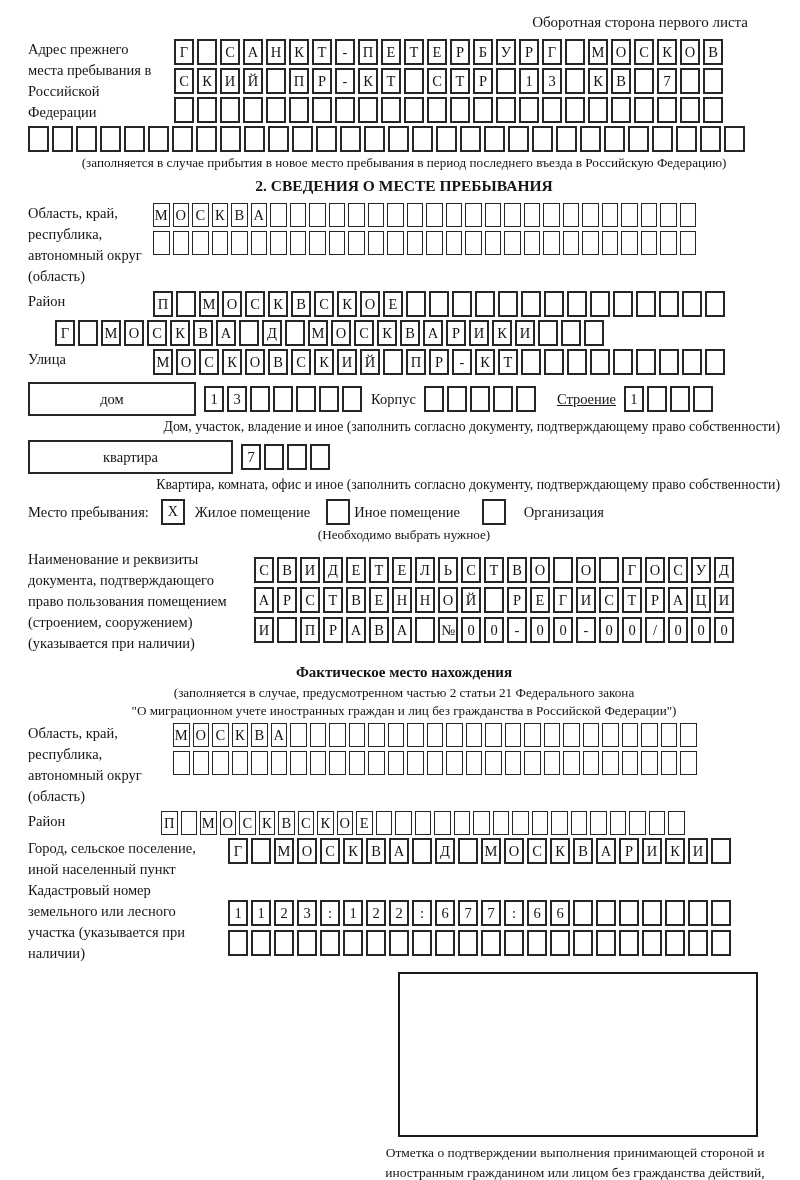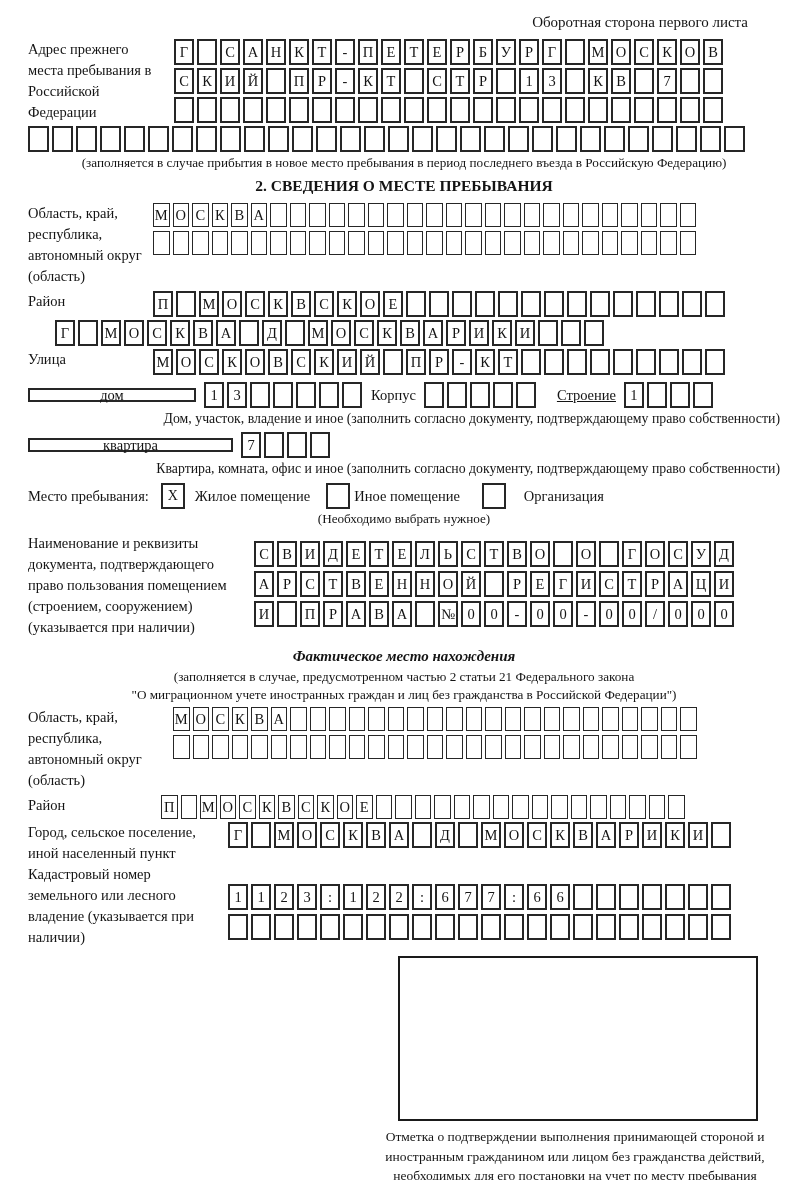--- a/index.html
+++ b/index.html
@@ -22,24 +22,24 @@
   .cells-sm .cell{ width:14.5px; margin-right:3px; border-width:1.8px; }
 
   .frow{ display:flex; align-items:flex-start; }
   .flabel{ flex:none; box-sizing:border-box; font-size:14.5px; line-height:1.45; padding-right:10px; }
   .w146{ width:146px; } .w125{ width:125px; } .w133{ width:133px; }
   .w145{ width:145px; } .w200{ width:200px; } .w226{ width:226px; }
 
   .note-c{ text-align:center; font-size:13.2px; margin:1px 0 2px 0; }
   .note-l{ text-align:right; font-size:13.8px; margin:1px 0 5px 0; }
   .h2{ text-align:center; font-weight:bold; font-size:15.5px; margin:6px 0 8px 0; }
-  .h3{ text-align:center; font-weight:bold; font-size:15px; margin:10px 0 4px 0;font-style:italic; }
+  .h3{ text-align:center; font-weight:bold; font-size:15px; margin:10px 0 4px 0; }
 
   .widebox{
-    box-sizing:border-box; border:2px solid #262626; height:14px;
+    box-sizing:border-box; border:2px solid #262626; height:34px;
     display:inline-flex; align-items:center; justify-content:center;
     font-size:14.5px; flex:none; background:#fff;
   }
   .houserow{ display:flex; align-items:center; margin:4px 0 3px 0; }
   .houserow .cellrow{ margin-bottom:0; }
   .inlab{ font-size:14.5px; flex:none; }
 
   .stayrow{ display:flex; align-items:center; font-size:14.5px; margin:6px 0 2px 0; }
   .checkbox{
     flex:none; width:20px; height:22px; border:2px solid #262626;
@@ -588,21 +588,21 @@
         <span class="cell">А</span>
         <span class="cell">Р</span>
         <span class="cell">И</span>
         <span class="cell">К</span>
         <span class="cell">И</span>
         <span class="cell"></span>
       </div>
   </div>
 
   <div class="frow">
-    <div class="flabel w200">Кадастровый номер земельного или лесного владение (указывается при наличии)</div>
+    <div class="flabel w200">Кадастровый номер земельного или лесного участка (указывается при наличии)</div>
     <div class="pt20">
       <div class="cellrow">
           <span class="cell">1</span>
           <span class="cell">1</span>
           <span class="cell">2</span>
           <span class="cell">3</span>
           <span class="cell">:</span>
           <span class="cell">1</span>
           <span class="cell">2</span>
           <span class="cell">2</span>

